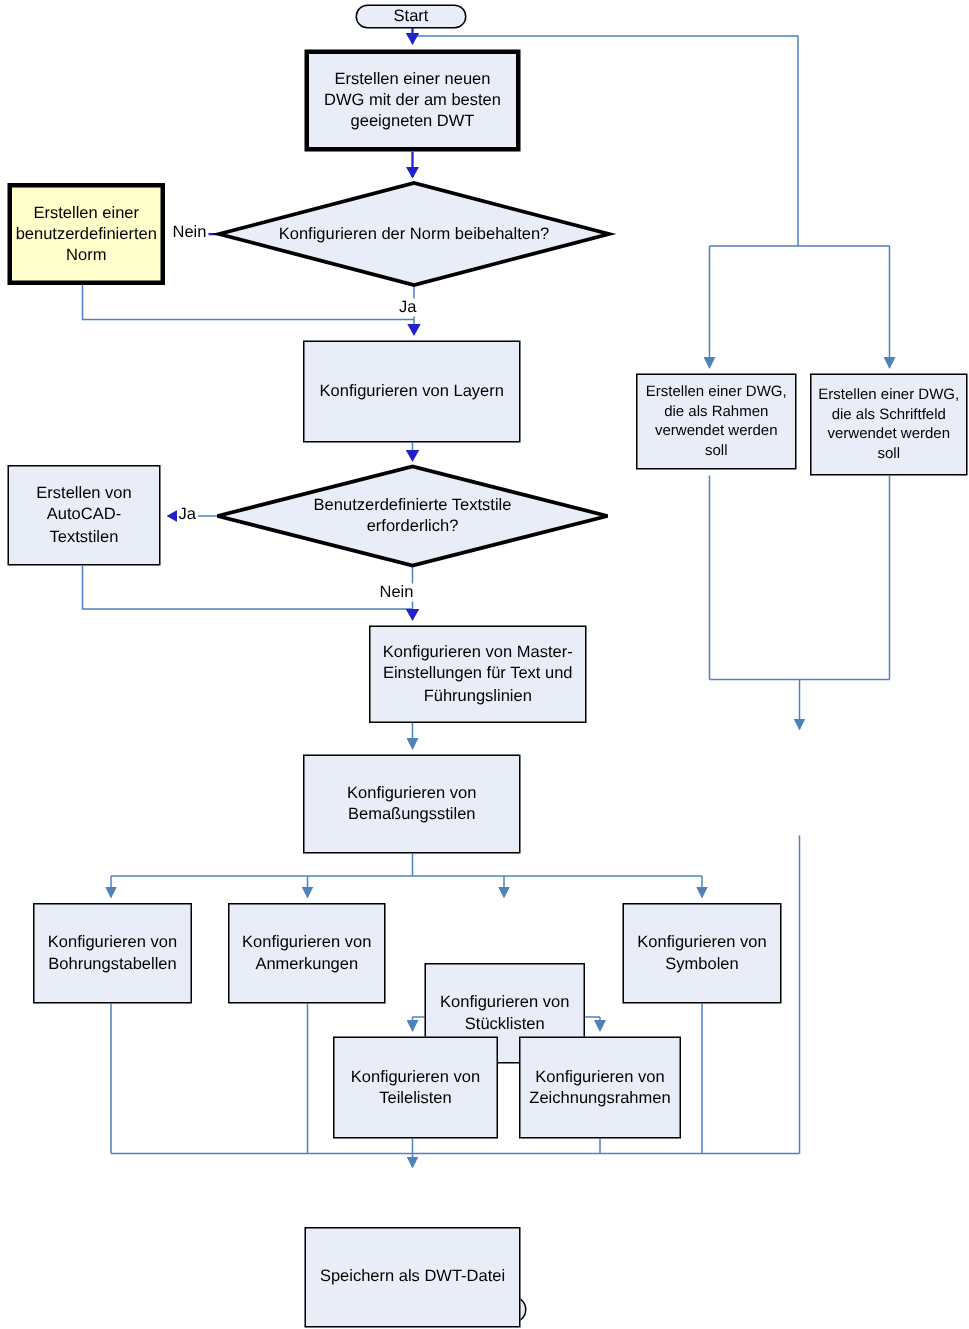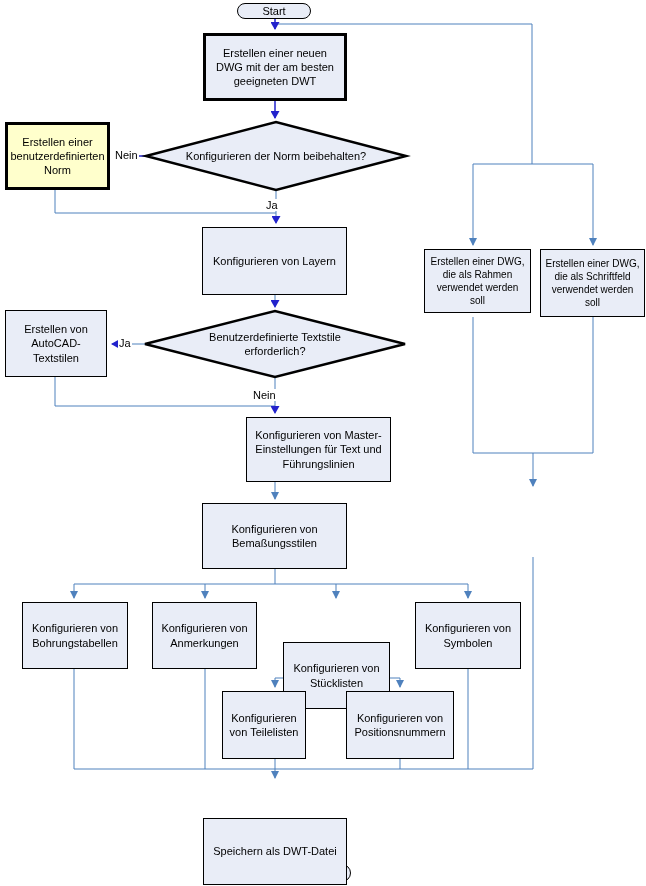--- a/index.html
+++ b/index.html
@@ -169,26 +169,26 @@
   </div>
 
   <div class="node" style="left:283px; top:602px; width:107px; height:67px;margin-top:40px;">
     <span>Konfigurieren von Stücklisten</span>
   </div>
 
   <div class="node" style="left:415px; top:602px; width:106px; height:67px;">
     <span>Konfigurieren von Symbolen</span>
   </div>
 
-  <div class="node" style="left:222px; top:691px; width:84px; height:68px;">
+  <div class="node" style="left:222px; top:691px; width:110px; height:68px;">
     <span>Konfigurieren von Teilelisten</span>
   </div>
 
   <div class="node" style="left:346px; top:691px; width:108px; height:68px;">
-    <span>Konfigurieren von Positionsnummern</span>
+    <span>Konfigurieren von Zeichnungsrahmen</span>
   </div>
 
   <div class="node" style="left:203px; top:782px; width:144px; height:67px;margin-top:36px;">
     <span>Speichern als DWT-Datei</span>
   </div>
 
   <div class="dtext" style="left:156px; top:124px; width:240px; height:64px;">Konfigurieren der Norm beibehalten?</div>
   <div class="dtext" style="left:190px; top:313px; width:170px; height:62px;">Benutzerdefinierte Textstile erforderlich?</div>
 
   <div class="elabel" style="left:114px; top:149px;">Nein</div>

